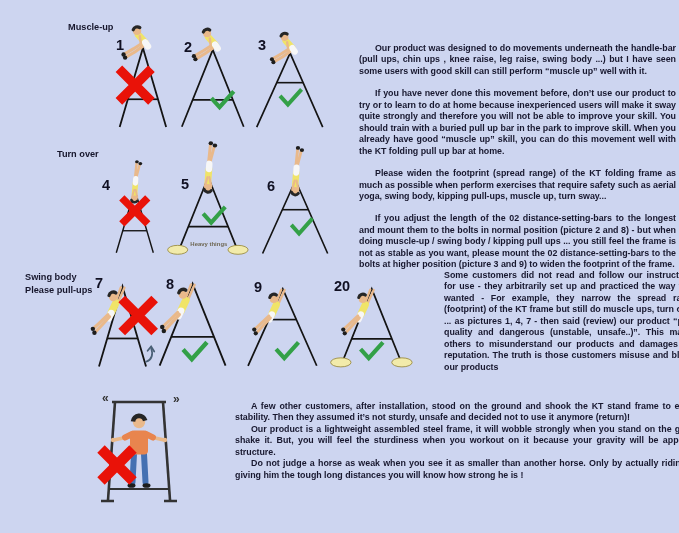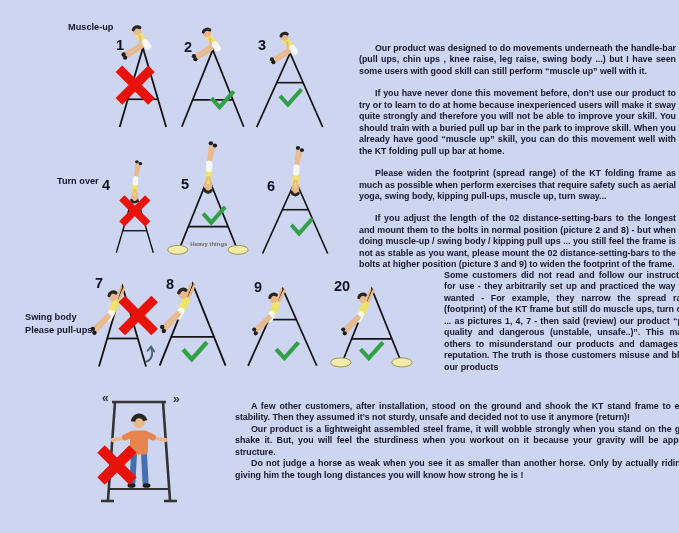--- a/index.html
+++ b/index.html
@@ -20,22 +20,22 @@
   #shake-svg{position:absolute;left:88px;top:390px;overflow:visible;}
   text.heavy{font-size:8px;font-weight:700;font-family:"Liberation Sans",sans-serif;}
   text.shake-mark{font-size:12px;font-weight:700;font-family:"Liberation Sans",sans-serif;}
 </style>
 </head>
 <body>
 
 <div id="canvas">
 
   <div class="seclabel" style="left:68px;top:21px;">Muscle-up</div>
-  <div class="seclabel" style="left:57px;top:148px;margin-top:27px;">Turn over</div>
-  <div class="seclabel" style="left:25px;top:271px;margin-top:40px;">
+  <div class="seclabel" style="left:57px;top:148px;">Turn over</div>
+  <div class="seclabel" style="left:25px;top:271px;">
     <div>Swing body</div>
     <div>Please pull-ups</div>
   </div>
 
   <div id="figures">
       <span class="fignum" style="left: 116px; top: 37px;">1</span>
       <svg class="fig" width="85.2" height="127.8" viewBox="0 -30 110 165" style="left: 98.1px; top: 3.1px;">
         <path d="M28 130 L58 28 L88 130" fill="none" stroke="#141414" stroke-width="2.3"></path>
         <line x1="38.5" y1="94.3" x2="77.5" y2="94.3" stroke="#141414" stroke-width="2.2"></line>
         <g>

